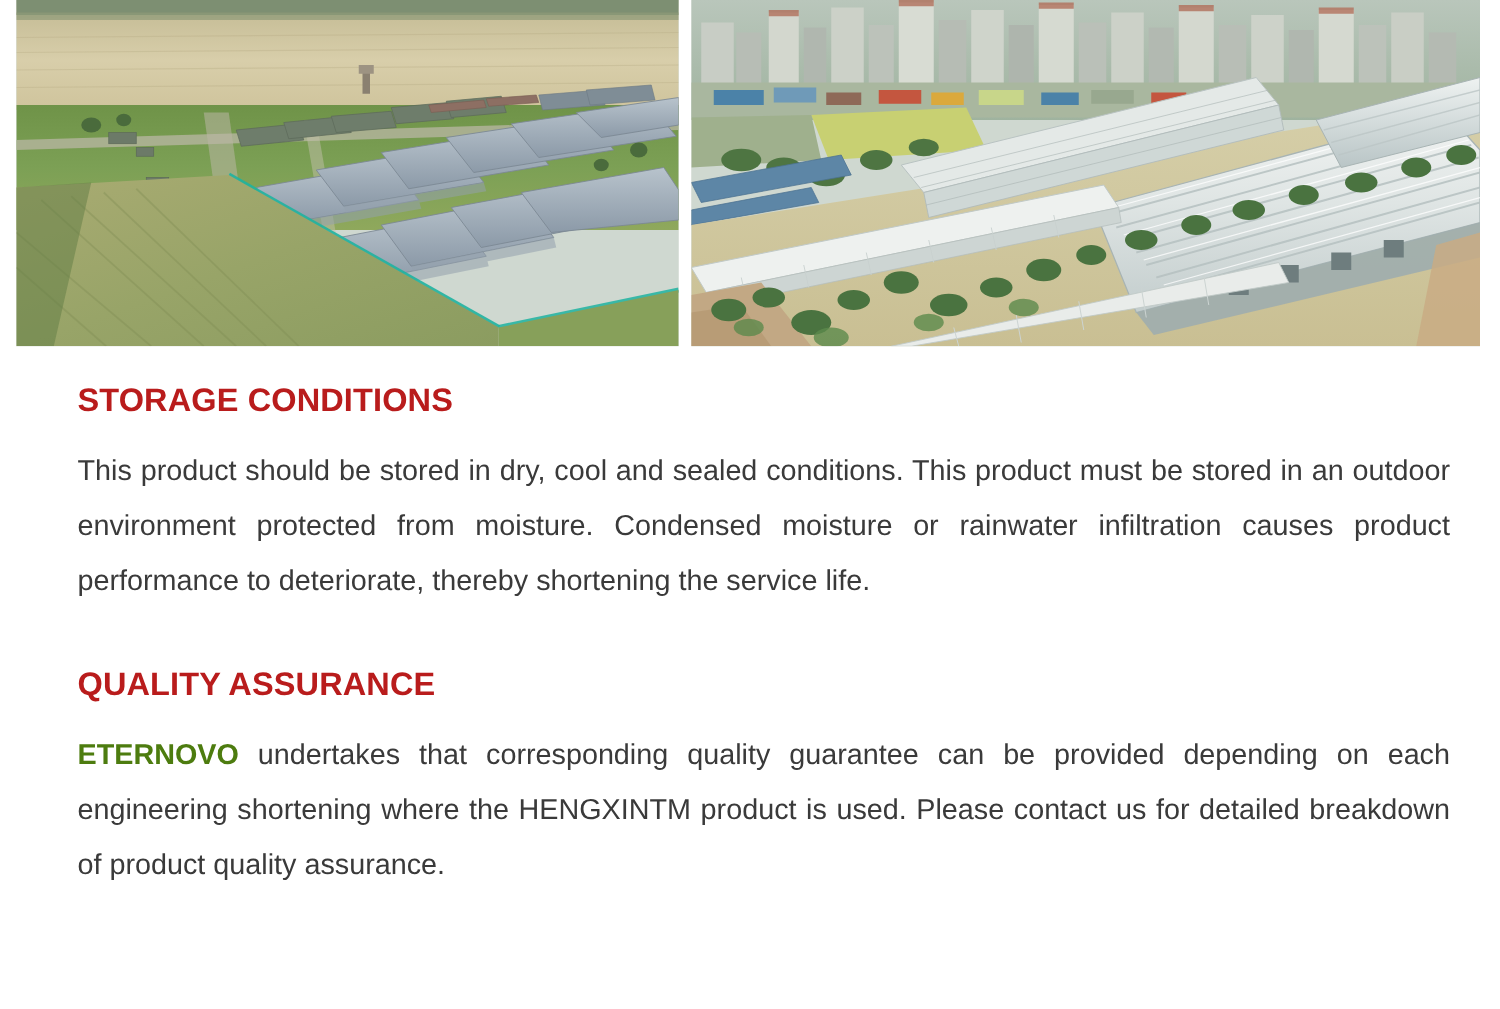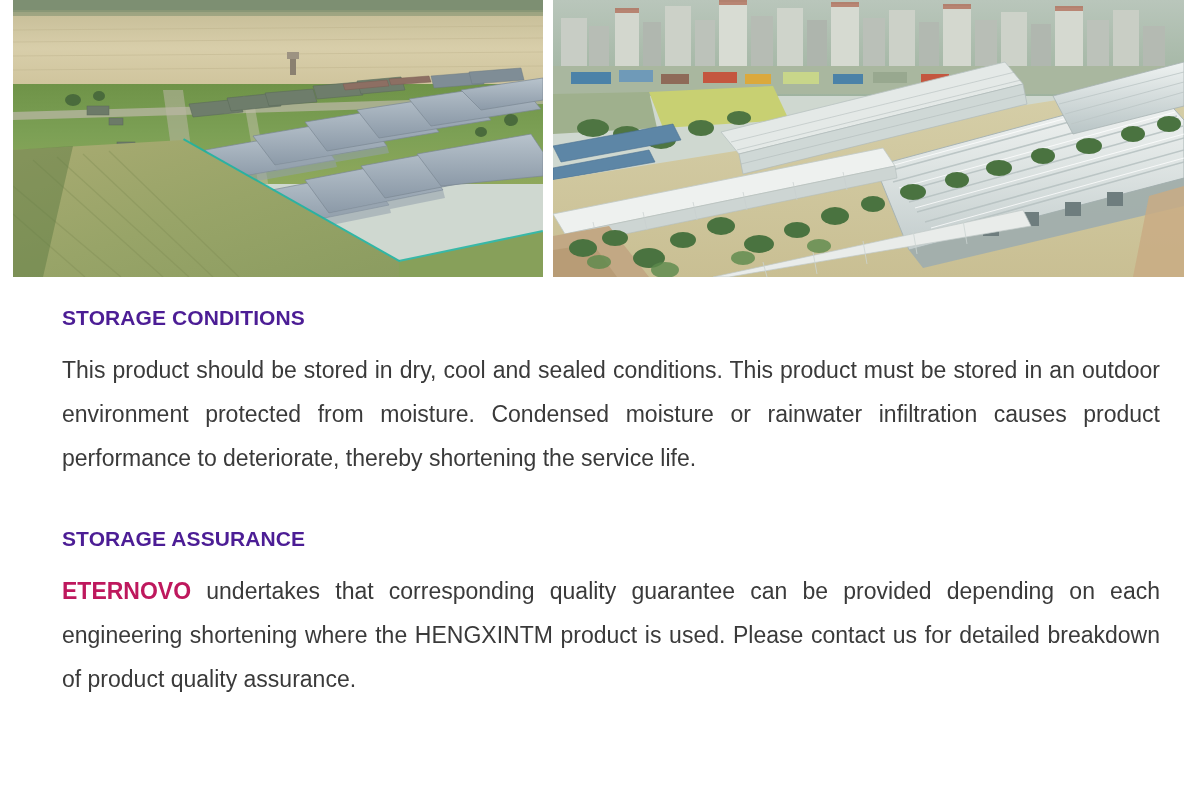--- a/index.html
+++ b/index.html
@@ -45,42 +45,42 @@
   .content {
     position: absolute;
     left: 62px;
     top: 305px;
     width: 1098px;
   }
 
   .section { margin-bottom: 0; }
 
   .section-heading {
-    color: #4c1d95;
-    font-size: 21px;
+    color: #b91c1c;
+    font-size: 26px;
     font-weight: bold;
     letter-spacing: 0.1px;
     line-height: 1.2;
     margin-bottom: 18px;
     white-space: nowrap;
   }
 
   .section-body {
     color: #3a3a3a;
     font-size: 23px;
     line-height: 44px;
     text-align: justify;
     text-justify: inter-word;
     font-weight: 400;
   }
 
   .section-body b,
   .brand-bold {
     font-weight: bold;
-    color: #be185d;
+    color: #4d7c0f;
   }
 
   .gap-between { height: 46px; }
 </style>
 </head>
 <body>
 
 <div class="page">
 
   <div class="photo-band">
@@ -398,19 +398,19 @@
   <div class="content">
 
     <div class="section">
       <h2 class="section-heading">STORAGE CONDITIONS</h2>
       <p class="section-body">This product should be stored in dry, cool and sealed conditions. This product must be stored in an outdoor environment protected from moisture. Condensed moisture or rainwater infiltration causes product performance to deteriorate, thereby shortening the service life.</p>
     </div>
 
     <div class="gap-between"></div>
 
     <div class="section">
-      <h2 class="section-heading">STORAGE ASSURANCE</h2>
+      <h2 class="section-heading">QUALITY ASSURANCE</h2>
       <p class="section-body"><span class="brand-bold">ETERNOVO</span><span> undertakes that corresponding quality guarantee can be provided depending on each engineering shortening where the HENGXINTM product is used. Please contact us for detailed breakdown of product quality assurance.</span></p>
     </div>
 
   </div>
 
 </div>
 
 </body></html>

